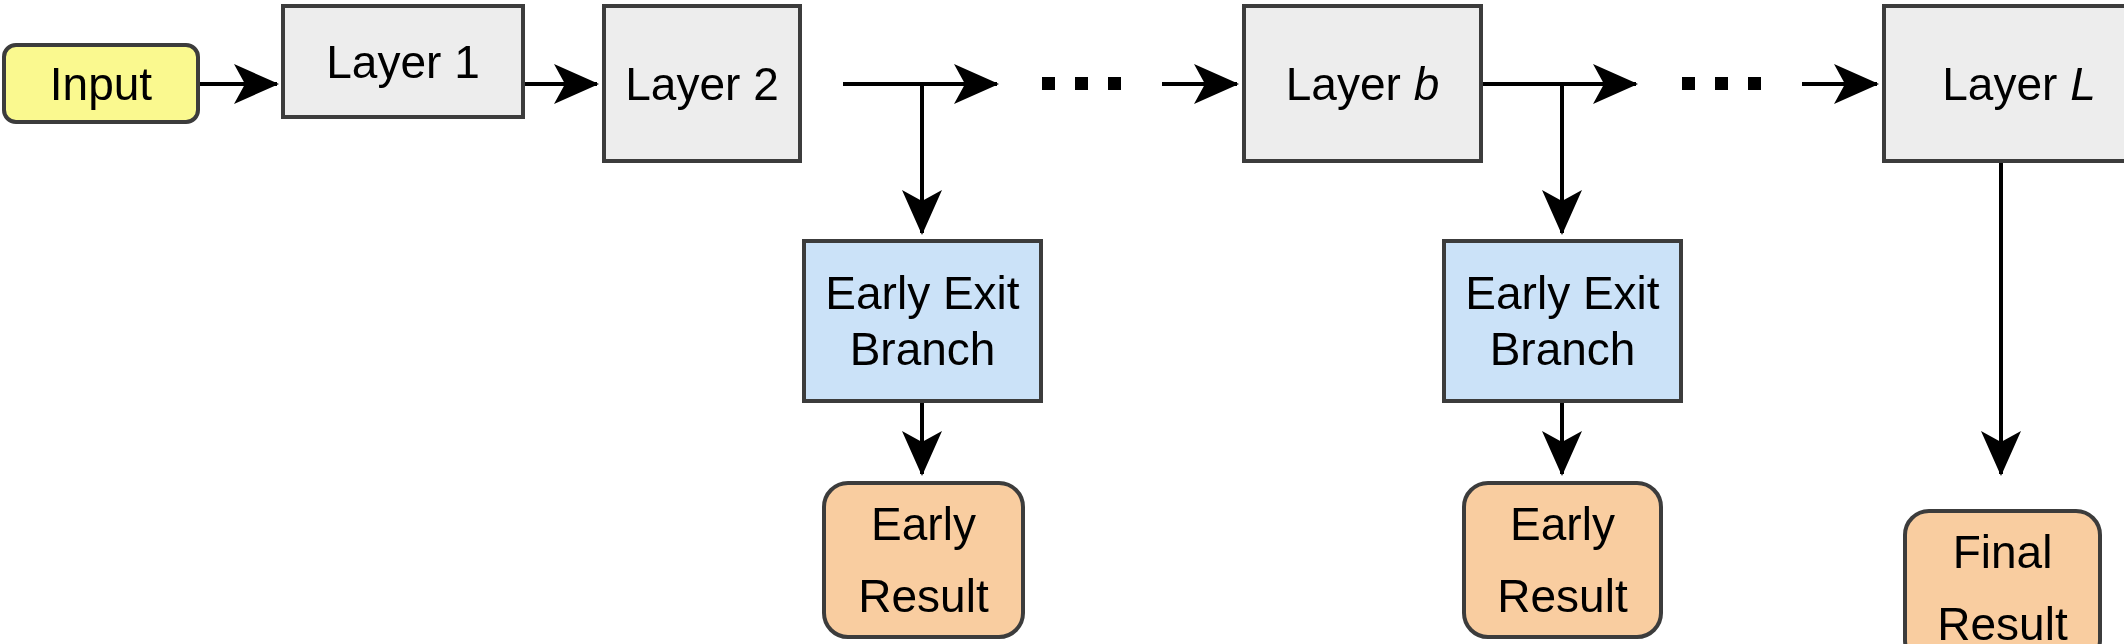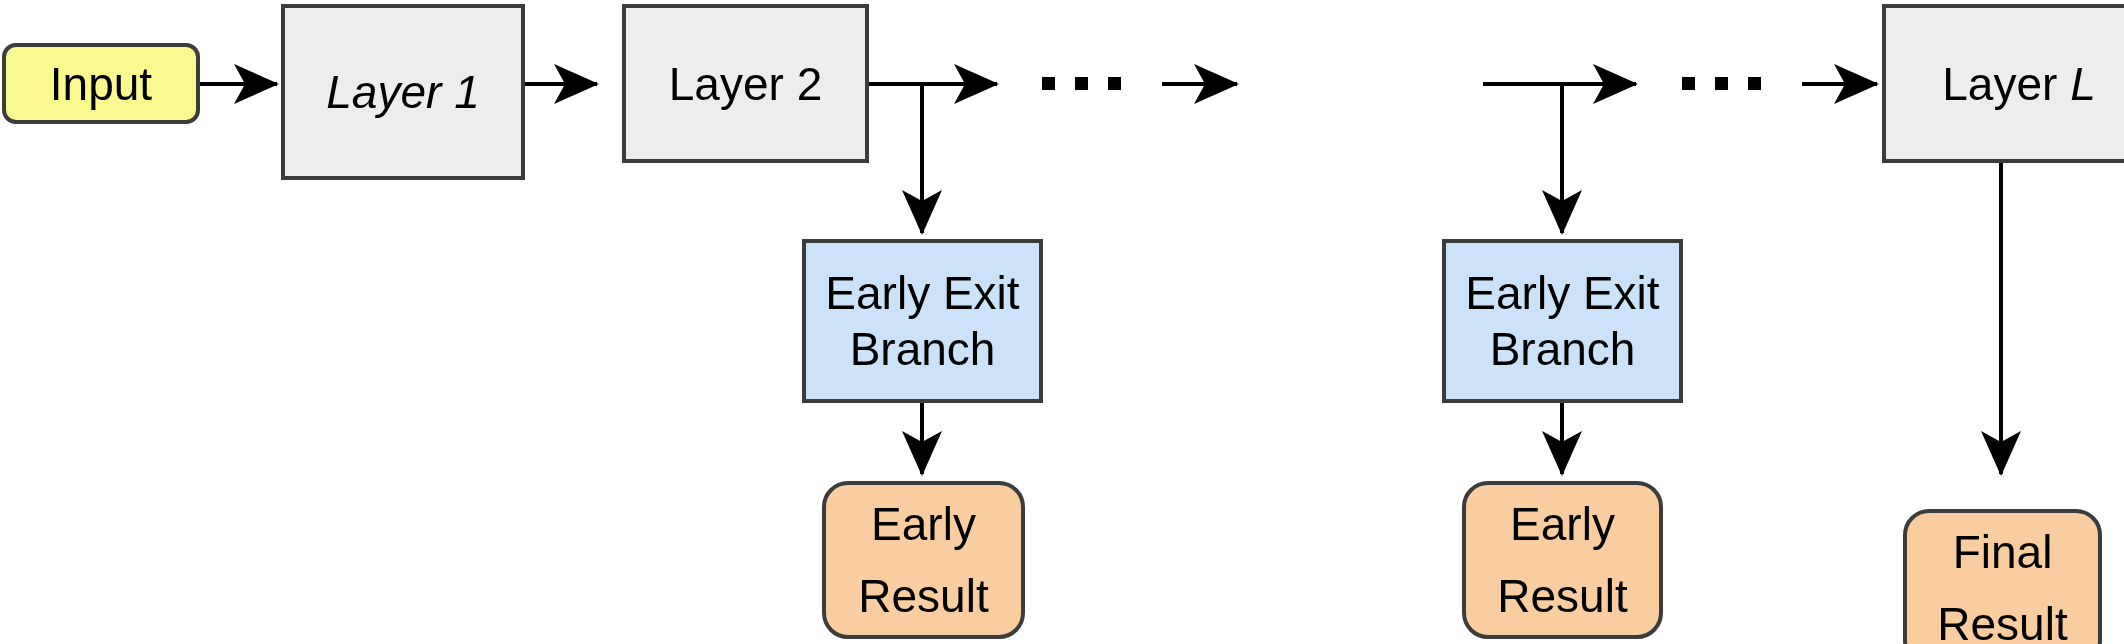--- a/index.html
+++ b/index.html
@@ -36,22 +36,22 @@
     font-size: 46px;
     line-height: 56px;
     z-index: 2;
   }
   .node .lbl { white-space: pre; }
   .rounded-sm { border-radius: 14px; }
   .rounded-lg { border-radius: 26px; gap: 16px; }
 
   
   .n-input   { left: 2px;    top: 43px;  width: 198px; height: 81px;  }
-  .n-layer1  { left: 281px;  top: 4px;   width: 244px; height: 176px; font-style: italic; }
-  .n-layer2  { left: 602px;  top: 4px;   width: 247px; height: 159px; margin-left: 20px; }
+  .n-layer1  { left: 281px;  top: 4px;   width: 244px; height: 115px; }
+  .n-layer2  { left: 602px;  top: 4px;   width: 200px; height: 159px; }
   .n-layerb  { left: 1242px; top: 4px;   width: 241px; height: 159px; }
   .n-layerl  { left: 1882px; top: 4px;   width: 274px; height: 159px; }
   .n-eeb1    { left: 802px;  top: 239px; width: 241px; height: 164px; }
   .n-eeb2    { left: 1442px; top: 239px; width: 241px; height: 164px; }
   .n-er1     { left: 822px;  top: 481px; width: 203px; height: 158px; }
   .n-er2     { left: 1462px; top: 481px; width: 201px; height: 158px; }
   .n-fr      { left: 1903px; top: 481px; width: 199px; height: 157px; }
 
   .var { font-style: italic; }
 </style>
@@ -97,20 +97,23 @@
   </div>
 
   <div class="node n-layer1" style="background: rgb(237, 237, 237);">
     <span class="lbl">Layer 1</span>
   </div>
 
   <div class="node n-layer2" style="background: rgb(237, 237, 237);">
     <span class="lbl">Layer 2</span>
   </div>
 
+  <div class="node n-layerb" style="background: rgb(237, 237, 237);">
+    <span class="lbl"><span>Layer </span><span class="var">b</span></span>
+  </div>
 
   <div class="node n-layerl" style="background: rgb(237, 237, 237);">
     <span class="lbl"><span>Layer </span><span class="var">L</span></span>
   </div>
 
   <div class="node n-eeb1" style="background: rgb(203, 226, 248);">
     <span class="lbl">Early Exit</span>
     <span class="lbl">Branch</span>
   </div>
 

